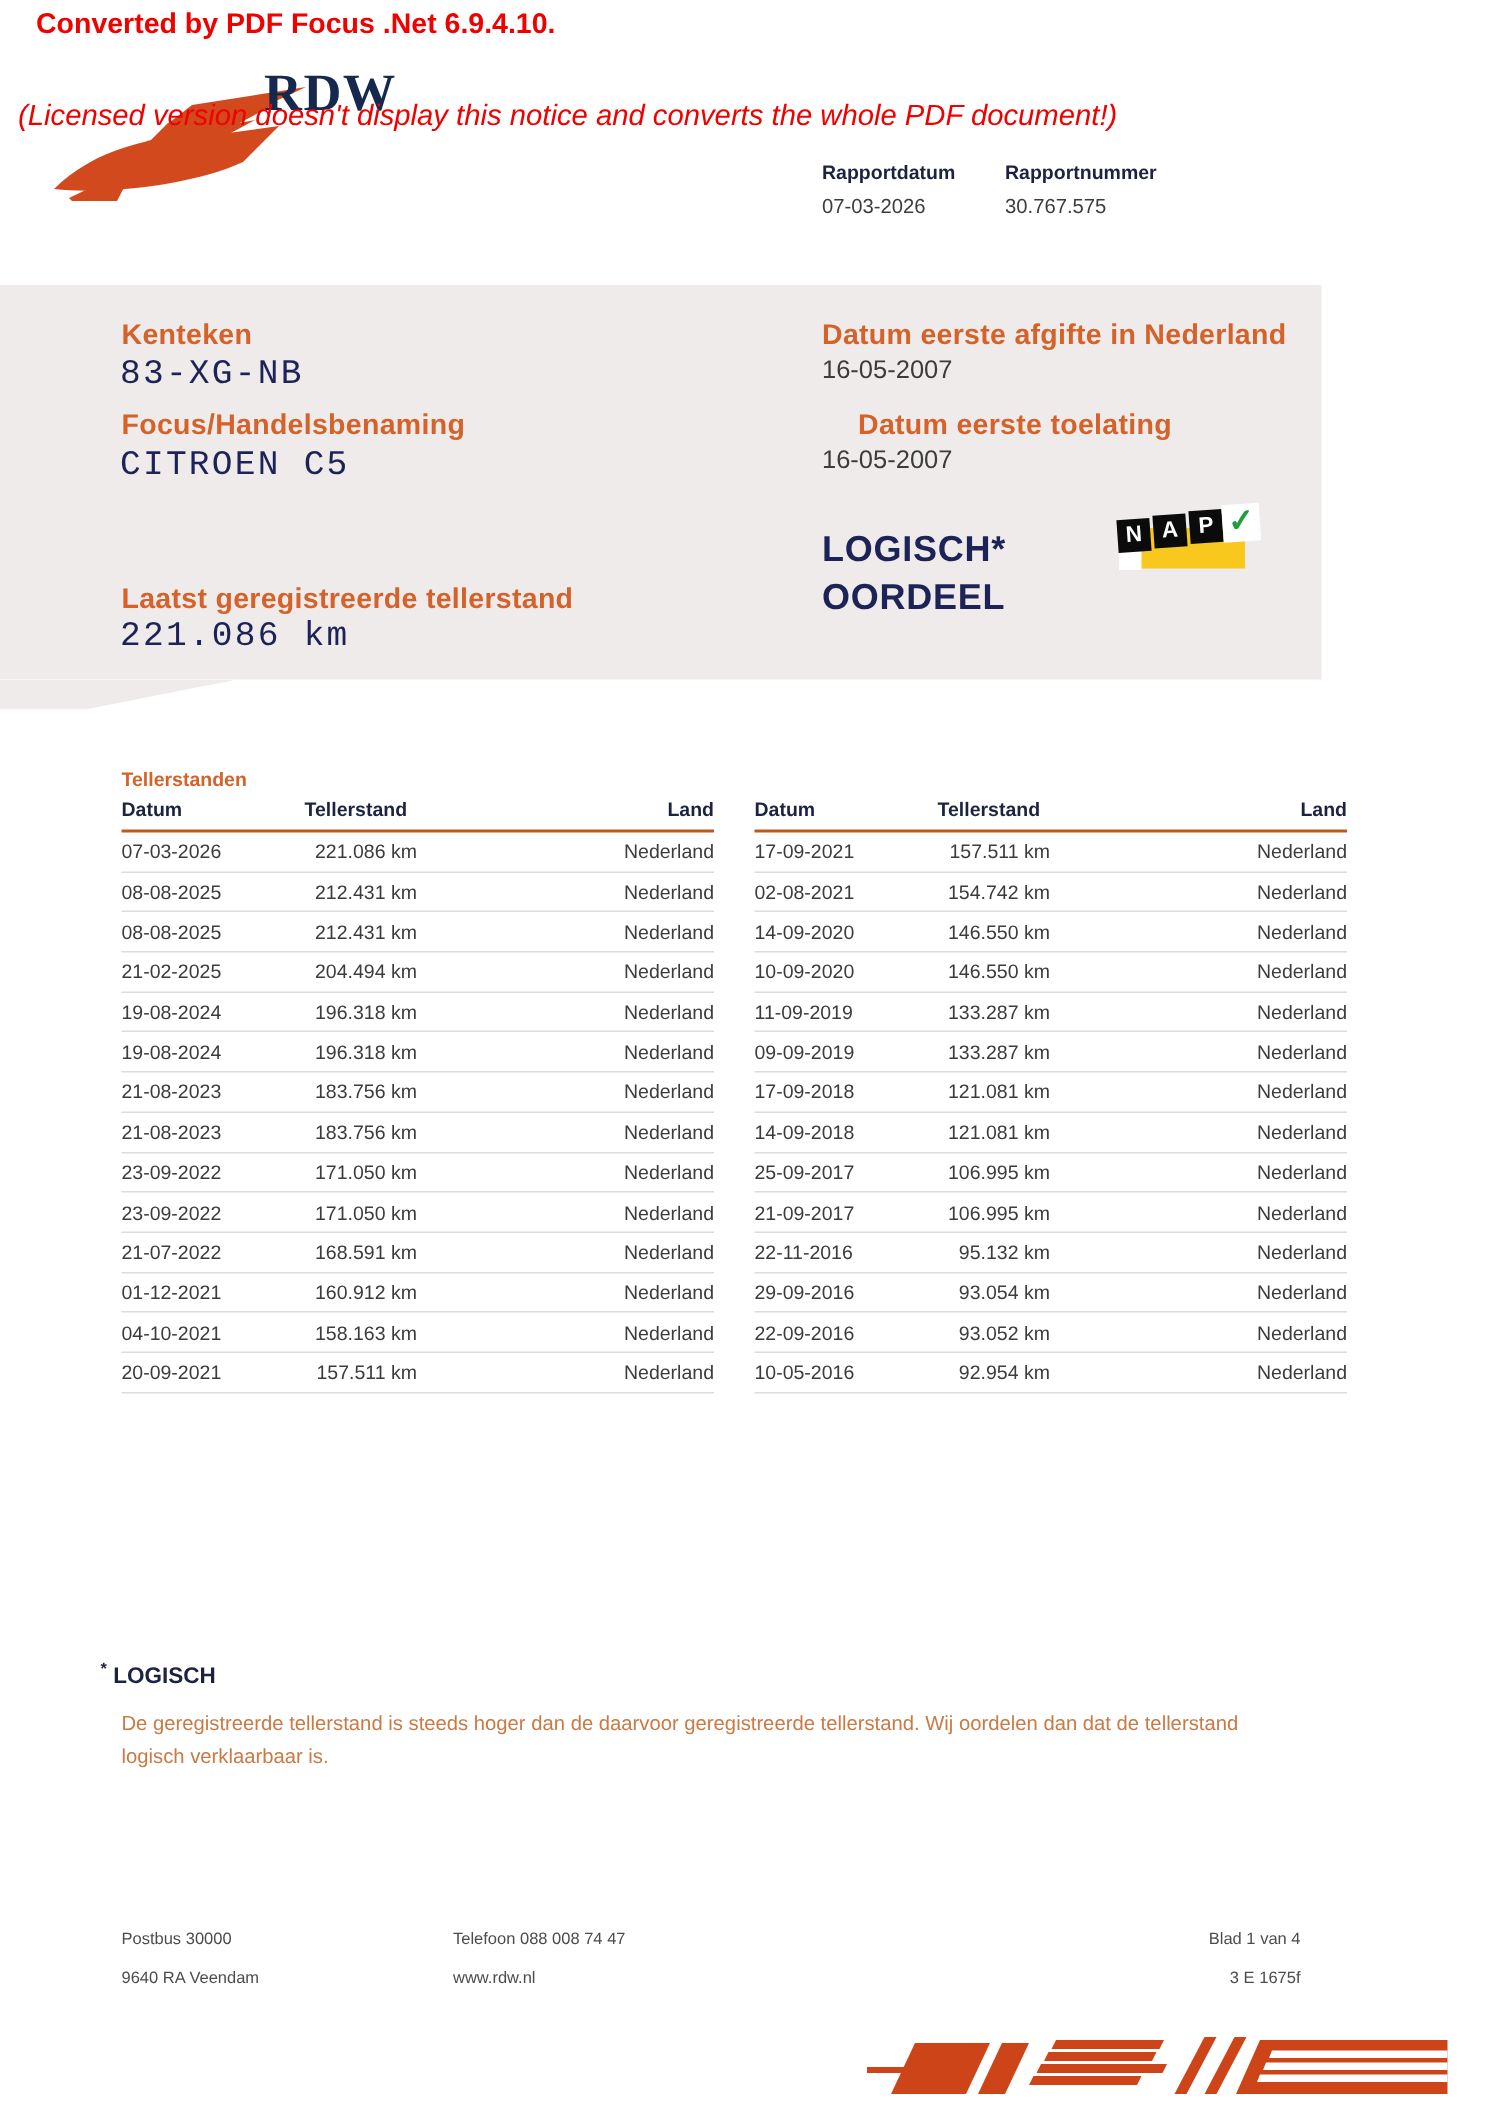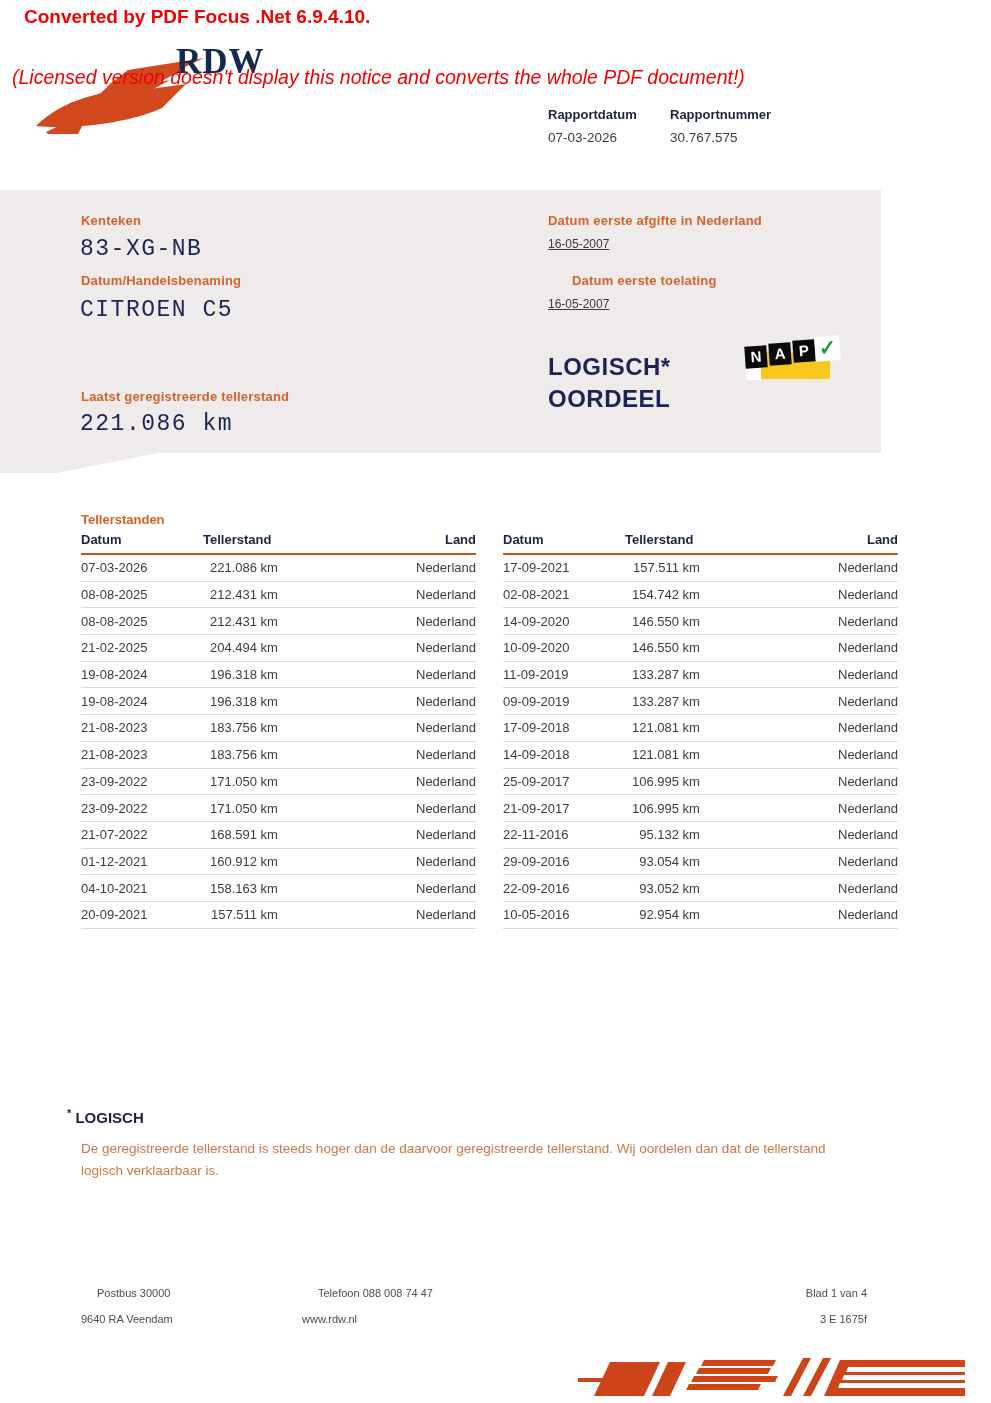--- a/index.html
+++ b/index.html
@@ -25,23 +25,23 @@
   .flag{left:34px;top:56px;z-index:1;}
   .doc-title{left:547px;top:53px;font-size:26px;font-weight:bold;color:var(--orange-title);z-index:3;}
   
   .meta-label{font-size:13px;font-weight:bold;color:var(--navy-dark);top:107px;}
   .meta-value{font-size:13.5px;color:var(--text-dark);top:130px;}
   .col-a{left:548px;} .col-b{left:670px;}
   
   .sumbox{left:0;top:190px;width:881px;height:263px;background:var(--box-gray);}
   .sumtail{left:0;top:453px;width:158px;height:20px;background:var(--box-gray);
     clip-path:polygon(0 0,100% 0,36% 100%,0 100%);}
-  .olabel{font-size:13px;font-weight:bold;color:var(--orange-label);letter-spacing:.2px;}
+  .olabel{font-size:19px;font-weight:bold;color:var(--orange-label);letter-spacing:.2px;}
   .bigval{font-size:23px;color:var(--navy);letter-spacing:1.5px;font-family:Liberation Mono, monospace;}
-  .dateval{font-size:12px;color:var(--text-dark);text-decoration:underline;}
+  .dateval{font-size:17px;color:var(--text-dark);}
   .oordeel{left:548px;top:351px;font-size:24px;font-weight:bold;color:var(--navy);
     letter-spacing:.5px;line-height:32px;}
   
   .nap{left:744px;top:335px;width:95px;height:52px;}
   .nap .yellow{position:absolute;left:2px;top:17px;width:84px;height:27px;background:var(--nap-yellow);}
   .nap .notch{position:absolute;left:2px;top:31px;width:15px;height:14px;background:#fff;}
   .nap .tile{position:absolute;width:22px;height:22px;background:#0B0B0B;color:#fff;
     font-weight:bold;font-size:15px;text-align:center;line-height:22px;transform:rotate(-4deg);}
   .nap .t1{left:1px;top:11px;} .nap .t2{left:25px;top:8px;} .nap .t3{left:49px;top:5px;}
   .nap .check{position:absolute;left:71px;top:1px;width:25px;height:25px;background:#fff;
@@ -56,21 +56,21 @@
   .mhead .land, .mrow .land{text-align:right;}
   .mrow{display:grid;grid-template-columns:122px 1fr 110px;height:26.7px;
     align-items:center;border-bottom:1px solid var(--row-line);}
   .mrow .num{display:inline-block;width:54px;text-align:right;}
   
   .fn-title{left:67px;top:1107px;font-size:15px;font-weight:bold;color:var(--navy-dark);}
   .fn-title sup{font-size:11px;vertical-align:6px;font-weight:bold;}
   .fn-text{left:81px;top:1138px;width:775px;font-size:13.5px;line-height:22px;color:#C97A45;}
   
   .foot{font-size:11px;color:var(--footer-gray);}
-  .f-r1{top:1287px;margin-left:16px;} .f-r2{top:1313px;}
+  .f-r1{top:1287px;} .f-r2{top:1313px;}
   .f-c1{left:81px;} .f-c2{left:302px;}
   .f-c3{right:98px;text-align:right;}
   .swoosh{left:578px;top:1356px;}
 </style>
 </head>
 <body>
 
 <div class="page">
 
   <div class="abs notice1">Converted by PDF Focus .Net 6.9.4.10.</div>
@@ -92,21 +92,21 @@
   <div class="abs meta-label col-b">Rapportnummer</div>
   <div class="abs meta-value col-a">07-03-2026</div>
   <div class="abs meta-value col-b">30.767.575</div>
 
   <div class="abs sumbox"></div>
   <div class="abs sumtail"></div>
 
   <div class="abs olabel" style="left:81px;top:213px;">Kenteken</div>
   <div class="abs bigval" style="left:80px;top:236px;">83-XG-NB</div>
 
-  <div class="abs olabel" style="left:81px;top:273px;">Datum/Handelsbenaming</div>
+  <div class="abs olabel" style="left:81px;top:273px;">Focus/Handelsbenaming</div>
   <div class="abs bigval" style="left:80px;top:297px;">CITROEN C5</div>
 
   <div class="abs olabel" style="left:81px;top:389px;">Laatst geregistreerde tellerstand</div>
   <div class="abs bigval" style="left:80px;top:411px;">221.086 km</div>
 
   <div class="abs olabel" style="left:548px;top:213px;">Datum eerste afgifte in Nederland</div>
   <div class="abs dateval" style="left:548px;top:237px;">16-05-2007</div>
 
   <div class="abs olabel" style="left:548px;top:273px;padding-left:24px;">Datum eerste toelating</div>
   <div class="abs dateval" style="left:548px;top:297px;">16-05-2007</div>

